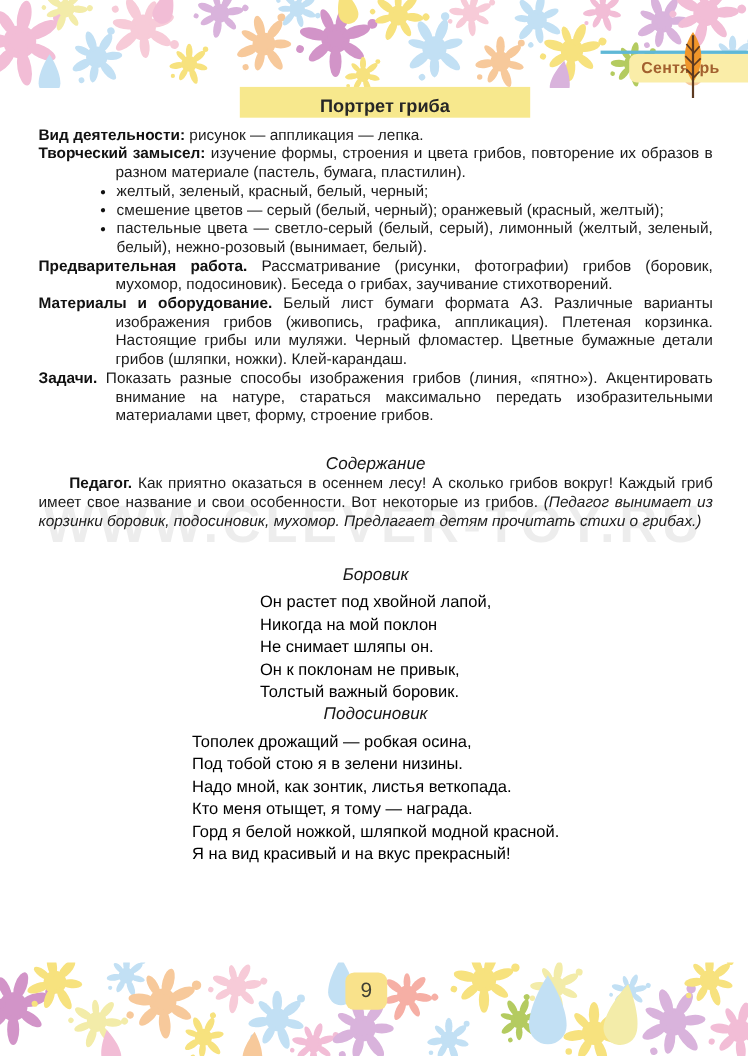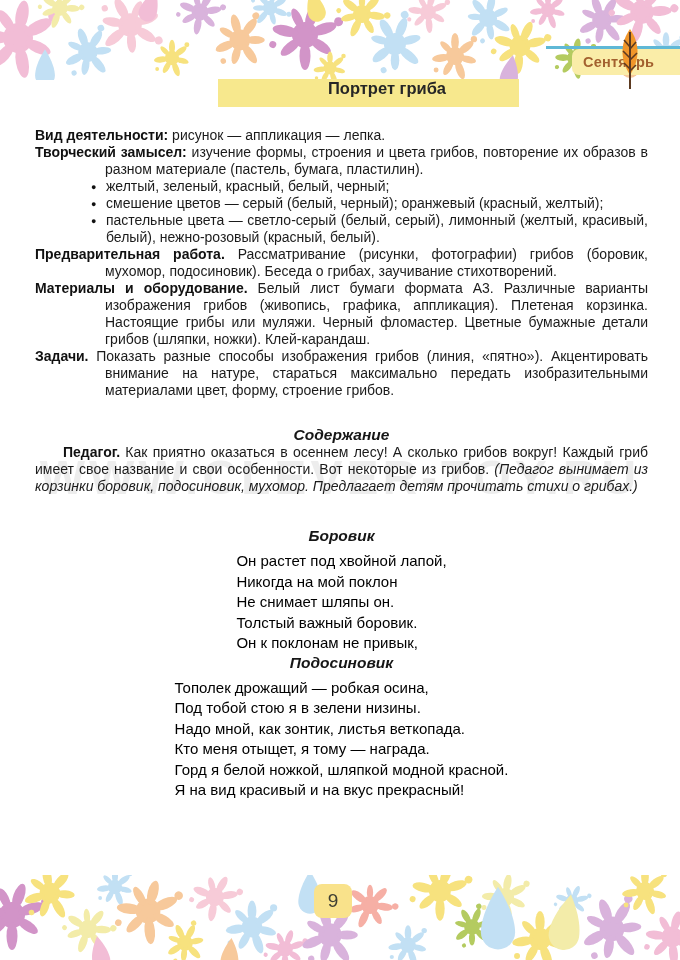--- a/index.html
+++ b/index.html
@@ -21,42 +21,42 @@
     background:#FAEDA8;border-radius:7px 0 0 7px;z-index:3;
     display:flex;align-items:center;
   }
   .month-banner span{
     font-size:14.5px;font-weight:bold;color:#A3612F;padding-left:11px;letter-spacing:.2px;
   }
   .leaf-wrap{position:absolute;top:27px;left:612px;width:36px;height:66px;z-index:4;}
   
   .title-box{
     position:absolute;top:79px;left:218px;width:264px;height:28px;z-index:2;
-    background:#F7E88D;display:flex;align-items:flex-start;justify-content:center;padding-left:37px;
+    background:#F7E88D;display:flex;align-items:flex-end;justify-content:center;
   }
   .title-box span{font-size:16.5px;font-weight:bold;color:#262626;}
   
   .watermark{
     position:absolute;top:450px;left:0;width:680px;z-index:1;
     font-size:48px;font-weight:bold;letter-spacing:4px;white-space:nowrap;
     text-align:center;color:rgba(140,140,140,0.16);pointer-events:none;
   }
   
-  .content{position:absolute;top:127px;left:35px;width:613px;z-index:2;}
+  .content{position:absolute;top:114px;left:35px;width:613px;z-index:2;}
   .content p{margin:0;font-size:14px;line-height:17px;text-align:justify;}
   .hang{padding-left:70px;text-indent:-70px;}
   .content b{color:#111;}
   .bullet{
     position:relative;padding-left:71px;font-size:14px;line-height:17px;text-align:justify;
   }
   .bullet::before{
     content:"●";position:absolute;left:56px;top:1px;font-size:9px;line-height:17px;color:#111;
   }
   .sec-heading{
-    font-size:15.5px;font-weight:bold;font-style:italic;text-align:center;color:#161616;
+    font-size:15.5px;font-weight:normal;font-style:italic;text-align:center;color:#161616;
   }
   .h-soderzhanie{margin-top:27px;}
   .pedagog{margin-top:24px;}
   .pedagog .ind{display:inline-block;width:28px;}
   .stage{font-style:italic;}
   .h-poem1{margin-top:32px;}
   .h-poem2{}
   .poem{width:fit-content;margin:6px auto 0;text-align:left;}
   .poem div{font-size:15px;line-height:20.5px;color:#000000;}
   
@@ -141,39 +141,39 @@
 
 <div class="content">
 
   <p class="hang"><b>Вид деятельности:</b><span> рисунок — аппликация — лепка.</span></p>
 
   <p class="hang"><b>Творческий замысел:</b><span> изучение формы, строения и цвета грибов, повторение их образов в разном материале (пастель, бумага, пластилин).</span></p>
 
 
   <div class="bullet"><span>желтый, зеленый, красный, белый, черный;</span></div>
   <div class="bullet"><span>смешение цветов — серый (белый, черный); оранжевый (красный, желтый);</span></div>
-  <div class="bullet"><span>пастельные цвета — светло-серый (белый, серый), лимонный (желтый, красивый, белый), нежно-розовый (красный, белый).</span></div>
+  <div class="bullet"><span>пастельные цвета — светло-серый (белый, серый), лимонный (желтый, зеленый, белый), нежно-розовый (вынимает, белый).</span></div>
 
   <p class="hang"><b>Предварительная работа.</b><span> Рассматривание (рисунки, фотографии) грибов (боровик, мухомор, подосиновик). Беседа о грибах, заучивание стихотворений.</span></p>
 
   <p class="hang"><b>Материалы и оборудование.</b><span> Белый лист бумаги формата А3. Различные варианты изображения грибов (живопись, графика, аппликация). Плетеная корзинка. Настоящие грибы или муляжи. Черный фломастер. Цветные бумажные детали грибов (шляпки, ножки). Клей-карандаш.</span></p>
 
   <p class="hang"><b>Задачи.</b><span>  Показать разные способы изображения грибов (линия, «пятно»). Акцентировать внимание на натуре, стараться максимально передать изобразительными материалами цвет, форму, строение грибов.</span></p>
 
   <div class="sec-heading h-soderzhanie">Содержание</div>
 
   <p class="pedagog"><span class="ind"></span><b>Педагог.</b><span> Как приятно оказаться в осеннем лесу! А сколько грибов вокруг! Каждый гриб имеет свое название и свои особенности. Вот некоторые из грибов. </span><span class="stage">(Педагог вынимает из корзинки боровик, подосиновик, мухомор. Предлагает детям прочитать стихи о грибах.)</span></p>
 
   <div class="sec-heading h-poem1">Боровик</div>
   <div class="poem">
     <div>Он растет под хвойной лапой,</div>
     <div>Никогда на мой поклон</div>
     <div>Не снимает шляпы он.</div>
+    <div>Он к поклонам не привык,</div>
     <div>Толстый важный боровик.</div>
-    <div>Он к поклонам не привык,</div>
   </div>
 
   <div class="sec-heading h-poem2">Подосиновик</div>
   <div class="poem">
     <div>Тополек дрожащий — робкая осина,</div>
     <div>Под тобой стою я в зелени низины.</div>
     <div>Надо мной, как зонтик, листья веткопада.</div>
     <div>Кто меня отыщет, я тому — награда.</div>
     <div>Горд я белой ножкой, шляпкой модной красной.</div>
     <div>Я на вид красивый и на вкус прекрасный!</div>

